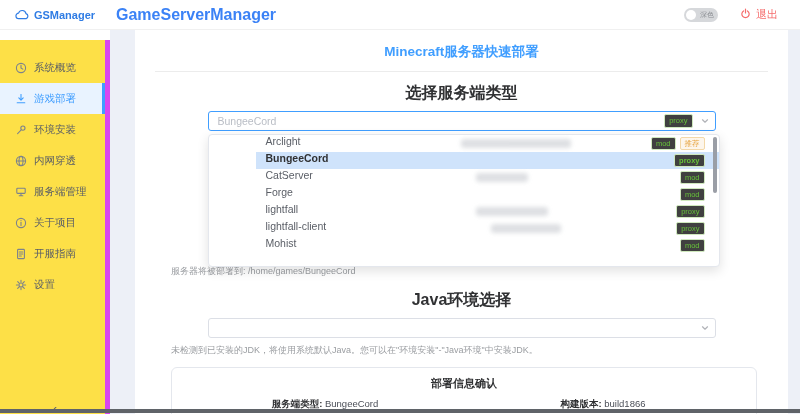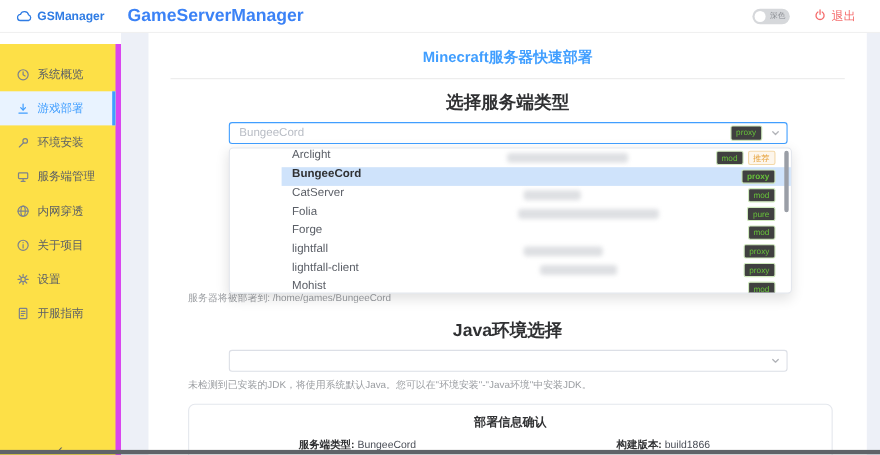--- a/index.html
+++ b/index.html
@@ -137,63 +137,63 @@
             <svg width="12" height="12" viewBox="0 0 12 12" fill="none" stroke="currentColor" stroke-width="1.1" stroke-linecap="round" stroke-linejoin="round">
               <path d="M2.6 9.6 6 6.2"></path>
               <circle cx="7.9" cy="4.1" r="2.1"></circle>
             </svg>
           </span>
           <span>环境安装</span>
         </div>
         <div class="nav-item">
           <span class="ni-icon">
             <svg width="12" height="12" viewBox="0 0 12 12" fill="none" stroke="currentColor" stroke-width="1.1" stroke-linecap="round" stroke-linejoin="round">
-              <rect x="1.8" y="2.2" width="8.4" height="5.2" rx="0.8"></rect>
-              <path d="M6 7.4v2.2M4.2 9.8h3.6"></path>
-            </svg>
-          </span>
-          <span>服务端管理</span>
-        </div>
-        <div class="nav-item">
-          <span class="ni-icon">
-            <svg width="12" height="12" viewBox="0 0 12 12" fill="none" stroke="currentColor" stroke-width="1.1" stroke-linecap="round" stroke-linejoin="round">
               <circle cx="6" cy="6" r="4.6"></circle>
               <path d="M1.4 6h9.2"></path>
               <ellipse cx="6" cy="6" rx="2" ry="4.6"></ellipse>
             </svg>
           </span>
           <span>内网穿透</span>
         </div>
         <div class="nav-item">
           <span class="ni-icon">
             <svg width="12" height="12" viewBox="0 0 12 12" fill="none" stroke="currentColor" stroke-width="1.1" stroke-linecap="round" stroke-linejoin="round">
+              <rect x="1.8" y="2.2" width="8.4" height="5.2" rx="0.8"></rect>
+              <path d="M6 7.4v2.2M4.2 9.8h3.6"></path>
+            </svg>
+          </span>
+          <span>服务端管理</span>
+        </div>
+        <div class="nav-item">
+          <span class="ni-icon">
+            <svg width="12" height="12" viewBox="0 0 12 12" fill="none" stroke="currentColor" stroke-width="1.1" stroke-linecap="round" stroke-linejoin="round">
               <circle cx="6" cy="6" r="4.6"></circle>
               <path d="M6 5.4v3"></path>
               <path d="M6 3.5v.1"></path>
             </svg>
           </span>
           <span>关于项目</span>
         </div>
         <div class="nav-item">
           <span class="ni-icon">
             <svg width="12" height="12" viewBox="0 0 12 12" fill="none" stroke="currentColor" stroke-width="1.1" stroke-linecap="round" stroke-linejoin="round">
+              <rect x="2.6" y="1.4" width="6.8" height="9.2" rx="0.8"></rect>
+              <path d="M4.3 4h3.4M4.3 6h3.4M4.3 8h2"></path>
+            </svg>
+          </span>
+          <span>开服指南</span>
+        </div>
+        <div class="nav-item">
+          <span class="ni-icon">
+            <svg width="12" height="12" viewBox="0 0 12 12" fill="none" stroke="currentColor" stroke-width="1.1" stroke-linecap="round" stroke-linejoin="round">
               <circle cx="6" cy="6" r="2"></circle>
               <path d="M6 1.4v1.6M6 9v1.6M1.4 6H3M9 6h1.6M2.7 2.7l1.2 1.2M8.1 8.1l1.2 1.2M9.3 2.7 8.1 3.9M3.9 8.1 2.7 9.3"></path>
             </svg>
           </span>
           <span>设置</span>
-        </div>
-        <div class="nav-item">
-          <span class="ni-icon">
-            <svg width="12" height="12" viewBox="0 0 12 12" fill="none" stroke="currentColor" stroke-width="1.1" stroke-linecap="round" stroke-linejoin="round">
-              <rect x="2.6" y="1.4" width="6.8" height="9.2" rx="0.8"></rect>
-              <path d="M4.3 4h3.4M4.3 6h3.4M4.3 8h2"></path>
-            </svg>
-          </span>
-          <span>开服指南</span>
         </div>
     </div>
     <div class="collapse-btn">‹</div>
   </div>
 
   <div class="main">
     <div class="card">
       <div class="page-title">Minecraft服务器快速部署</div>
       <div class="title-divider"></div>
 
@@ -226,27 +226,20 @@
               <span class="option-tags">
                 <span class="tag success">proxy</span>
               </span>
             </div>
             <div class="option-row">
               <span>CatServer</span>
               <span class="option-tags">
                 <span class="tag success">mod</span>
               </span>
             <div class="redact" style="left: 220px; width: 52px;"></div>
-            </div>
-            <div class="option-row">
-              <span>Folia</span>
-              <span class="option-tags">
-                <span class="tag success">pure</span>
-              </span>
-            <div class="redact" style="left: 215px; width: 128px;"></div>
             </div>
             <div class="option-row">
               <span>Forge</span>
               <span class="option-tags">
                 <span class="tag success">mod</span>
               </span>
             </div>
             <div class="option-row">
               <span>lightfall</span>
               <span class="option-tags">

